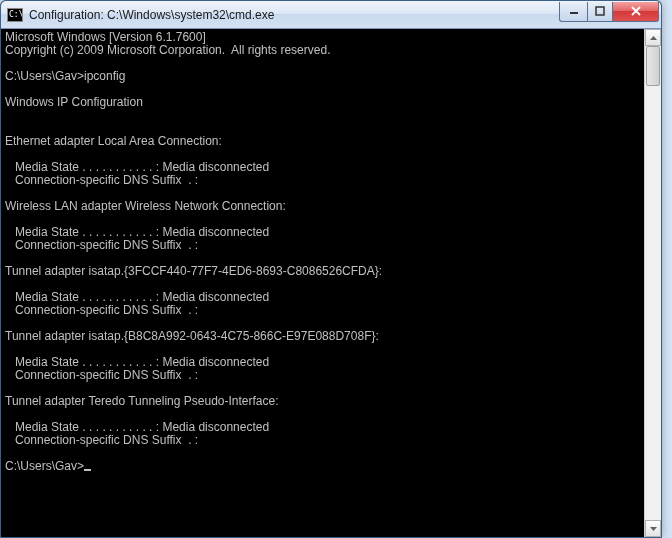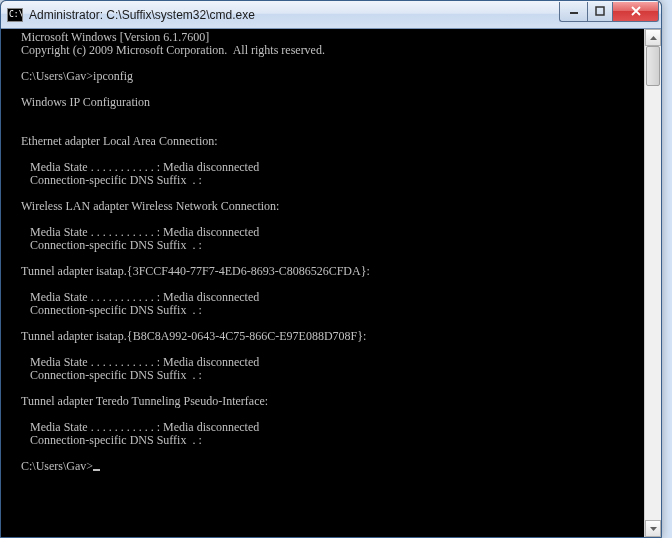--- a/index.html
+++ b/index.html
@@ -89,24 +89,24 @@
     position: relative;
     width: 100%;
     height: calc(100% - 28px);
     background: #000;
     display: flex;
   }
   .console {
     flex: 1;
     background: #000;
     color: #c0c0c0;
-    font-family: Liberation Serif, serif;
+    font-family: Liberation Sans, sans-serif;
     font-size: 12px;
     line-height: 13px;
-    padding: 2px 20px;
+    padding: 2px 4px;
     white-space: pre;
     overflow: hidden;
   }
   .scrollbar {
     width: 17px;
     background: #efefef;
     display: flex;
     flex-direction: column;
     border-left: 1px solid #cfcfcf;
   }
@@ -145,21 +145,21 @@
     margin-bottom: -1px;
   }
 </style>
 </head>
 <body>
 
 <div class="window">
 
   <div class="titlebar">
     <div class="titlebar-icon">C:\</div>
-    <div class="title-text">Administrator: C:\Suffix\system32\cmd.exe</div>
+    <div class="title-text">Configuration: C:\Windows\system32\cmd.exe</div>
     <div class="window-controls">
       <div class="win-btn min">
         <svg width="10" height="10">
             <rect x="1" y="6" width="8" height="2" fill="#333"></rect>
           </svg>
       </div>
       <div class="win-btn max">
         <svg width="10" height="10">
             <rect x="1" y="1" width="8" height="8" fill="none" stroke="#333" stroke-width="1.5"></rect>
           </svg>

